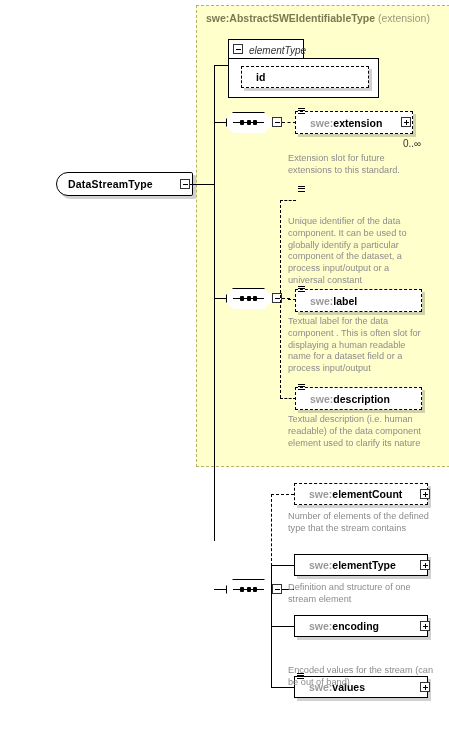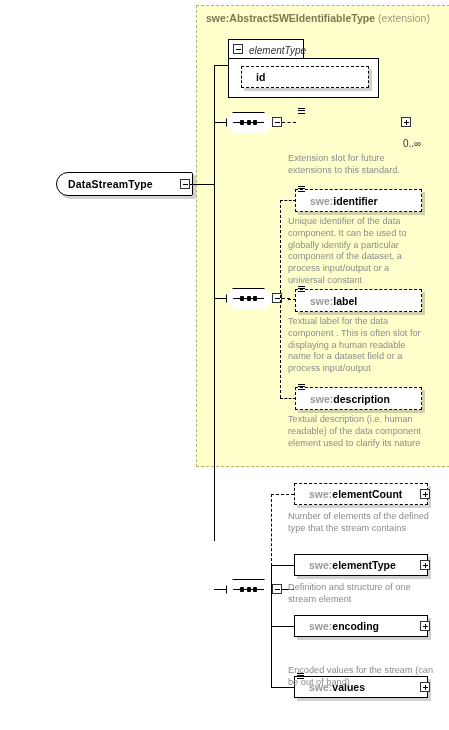--- a/index.html
+++ b/index.html
@@ -105,20 +105,23 @@
   <div class="seq" style="left:178px;top:112px;">
     <div class="oct"></div>
       <div class="bar"></div>
     <div class="d d1"></div>
       <div class="d d2"></div>
       <div class="d d3"></div>
   </div>
   <div class="tog" style="left:224px;top:117px;"></div>
   <div class="dln h" style="left:234px;top:122px;width:14px;"></div>
 
+  <div class="elbox dashed" style="left:247px;top:111px;width:118px;height:23px;">
+    <span class="lbl"><span class="ns">swe:</span><span>extension</span></span>
+  </div>
   <div class="docg" style="left:250px;top:108px;">
       <i></i>
       <i></i>
       <i></i>
     </div>
   <div class="tog plus" style="left:353px;top:117px;"></div>
   <div class="card" style="left:355px;top:138px;">0..∞</div>
   <div class="anno" style="left:240px;top:153px;width:140px;">Extension slot for future extensions to this standard.</div>
 
   <div class="ln h" style="left:166px;top:298px;width:13px;"></div>
@@ -129,23 +132,20 @@
       <div class="d d2"></div>
       <div class="d d3"></div>
   </div>
   <div class="tog" style="left:224px;top:293px;"></div>
   <div class="dln h" style="left:234px;top:298px;width:8px;"></div>
   <div class="dln v" style="left:232px;top:200px;height:198px;"></div>
   <div class="dln h" style="left:232px;top:200px;width:16px;"></div>
   <div class="dln h" style="left:240px;top:299px;width:8px;"></div>
   <div class="dln h" style="left:232px;top:398px;width:16px;"></div>
 
-  <div class="elbox dashed" style="left:247px;top:189px;width:127px;height:23px;">
-    <span class="lbl"><span class="ns">swe:</span><span>identifier</span></span>
-  </div>
   <div class="docg" style="left:250px;top:186px;">
       <i></i>
       <i></i>
       <i></i>
     </div>
   <div class="anno" style="left:240px;top:216px;width:140px;">Unique identifier of the data component. It can be used to globally identify a particular component of the dataset, a process input/output or a universal constant</div>
 
   <div class="elbox dashed" style="left:247px;top:289px;width:127px;height:23px;">
     <span class="lbl"><span class="ns">swe:</span><span>label</span></span>
   </div>

